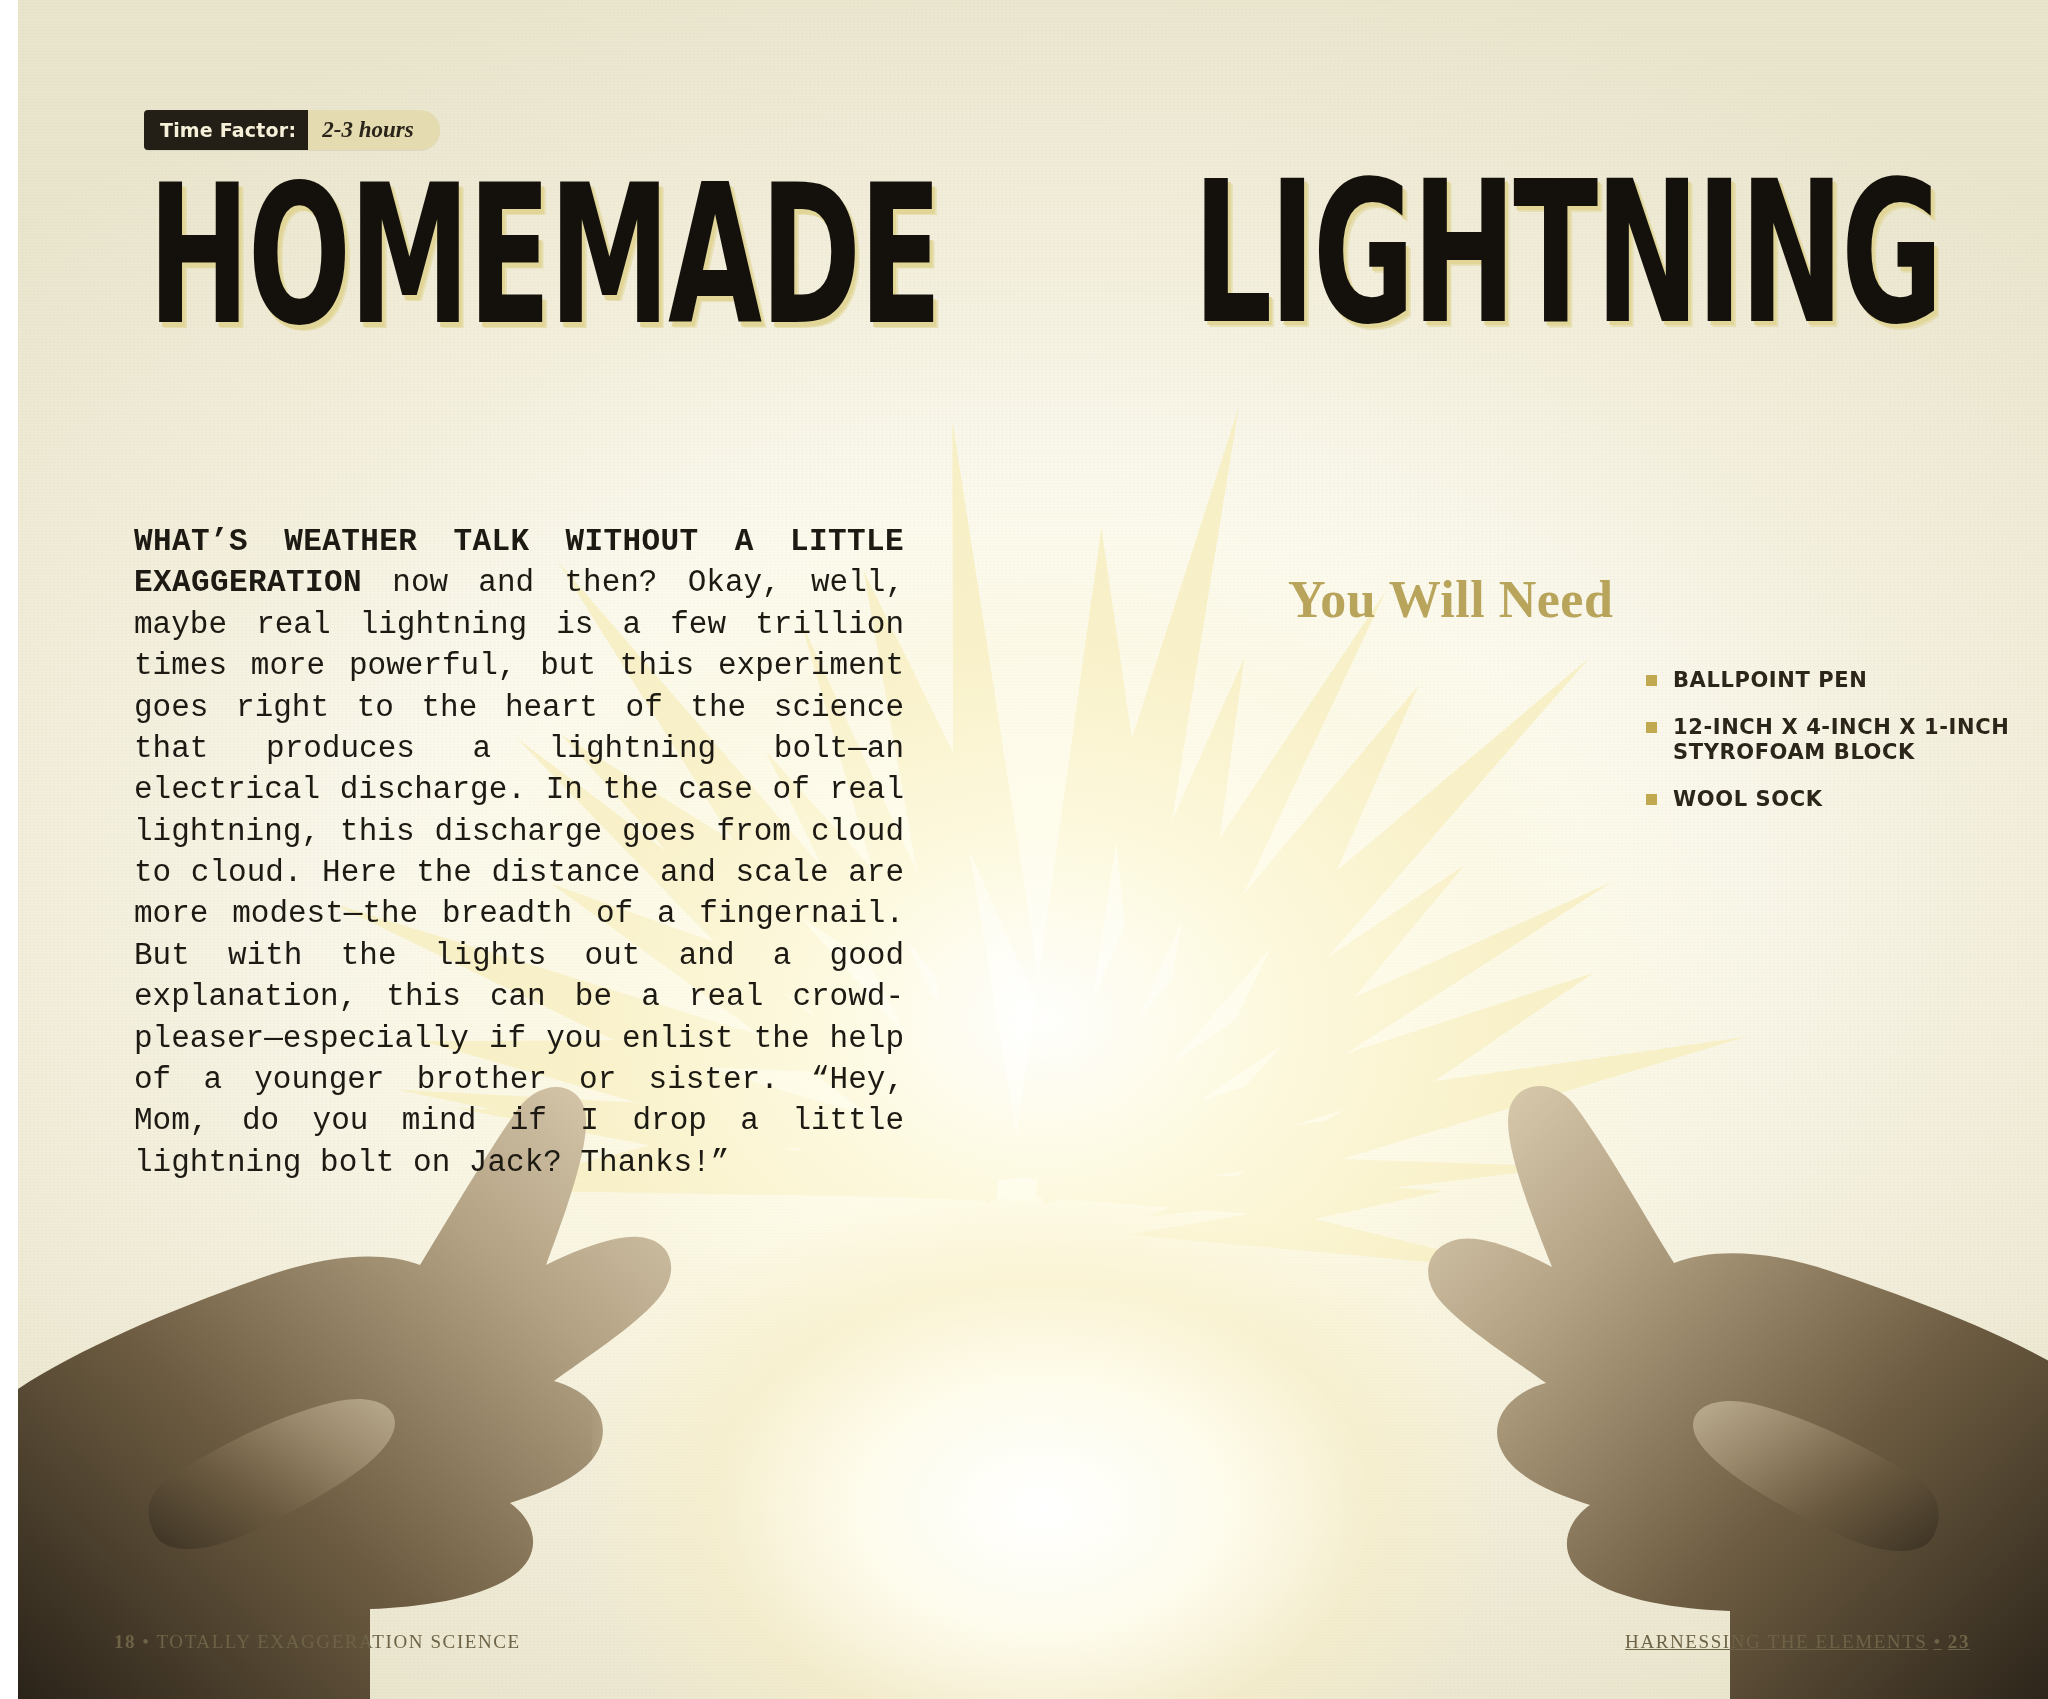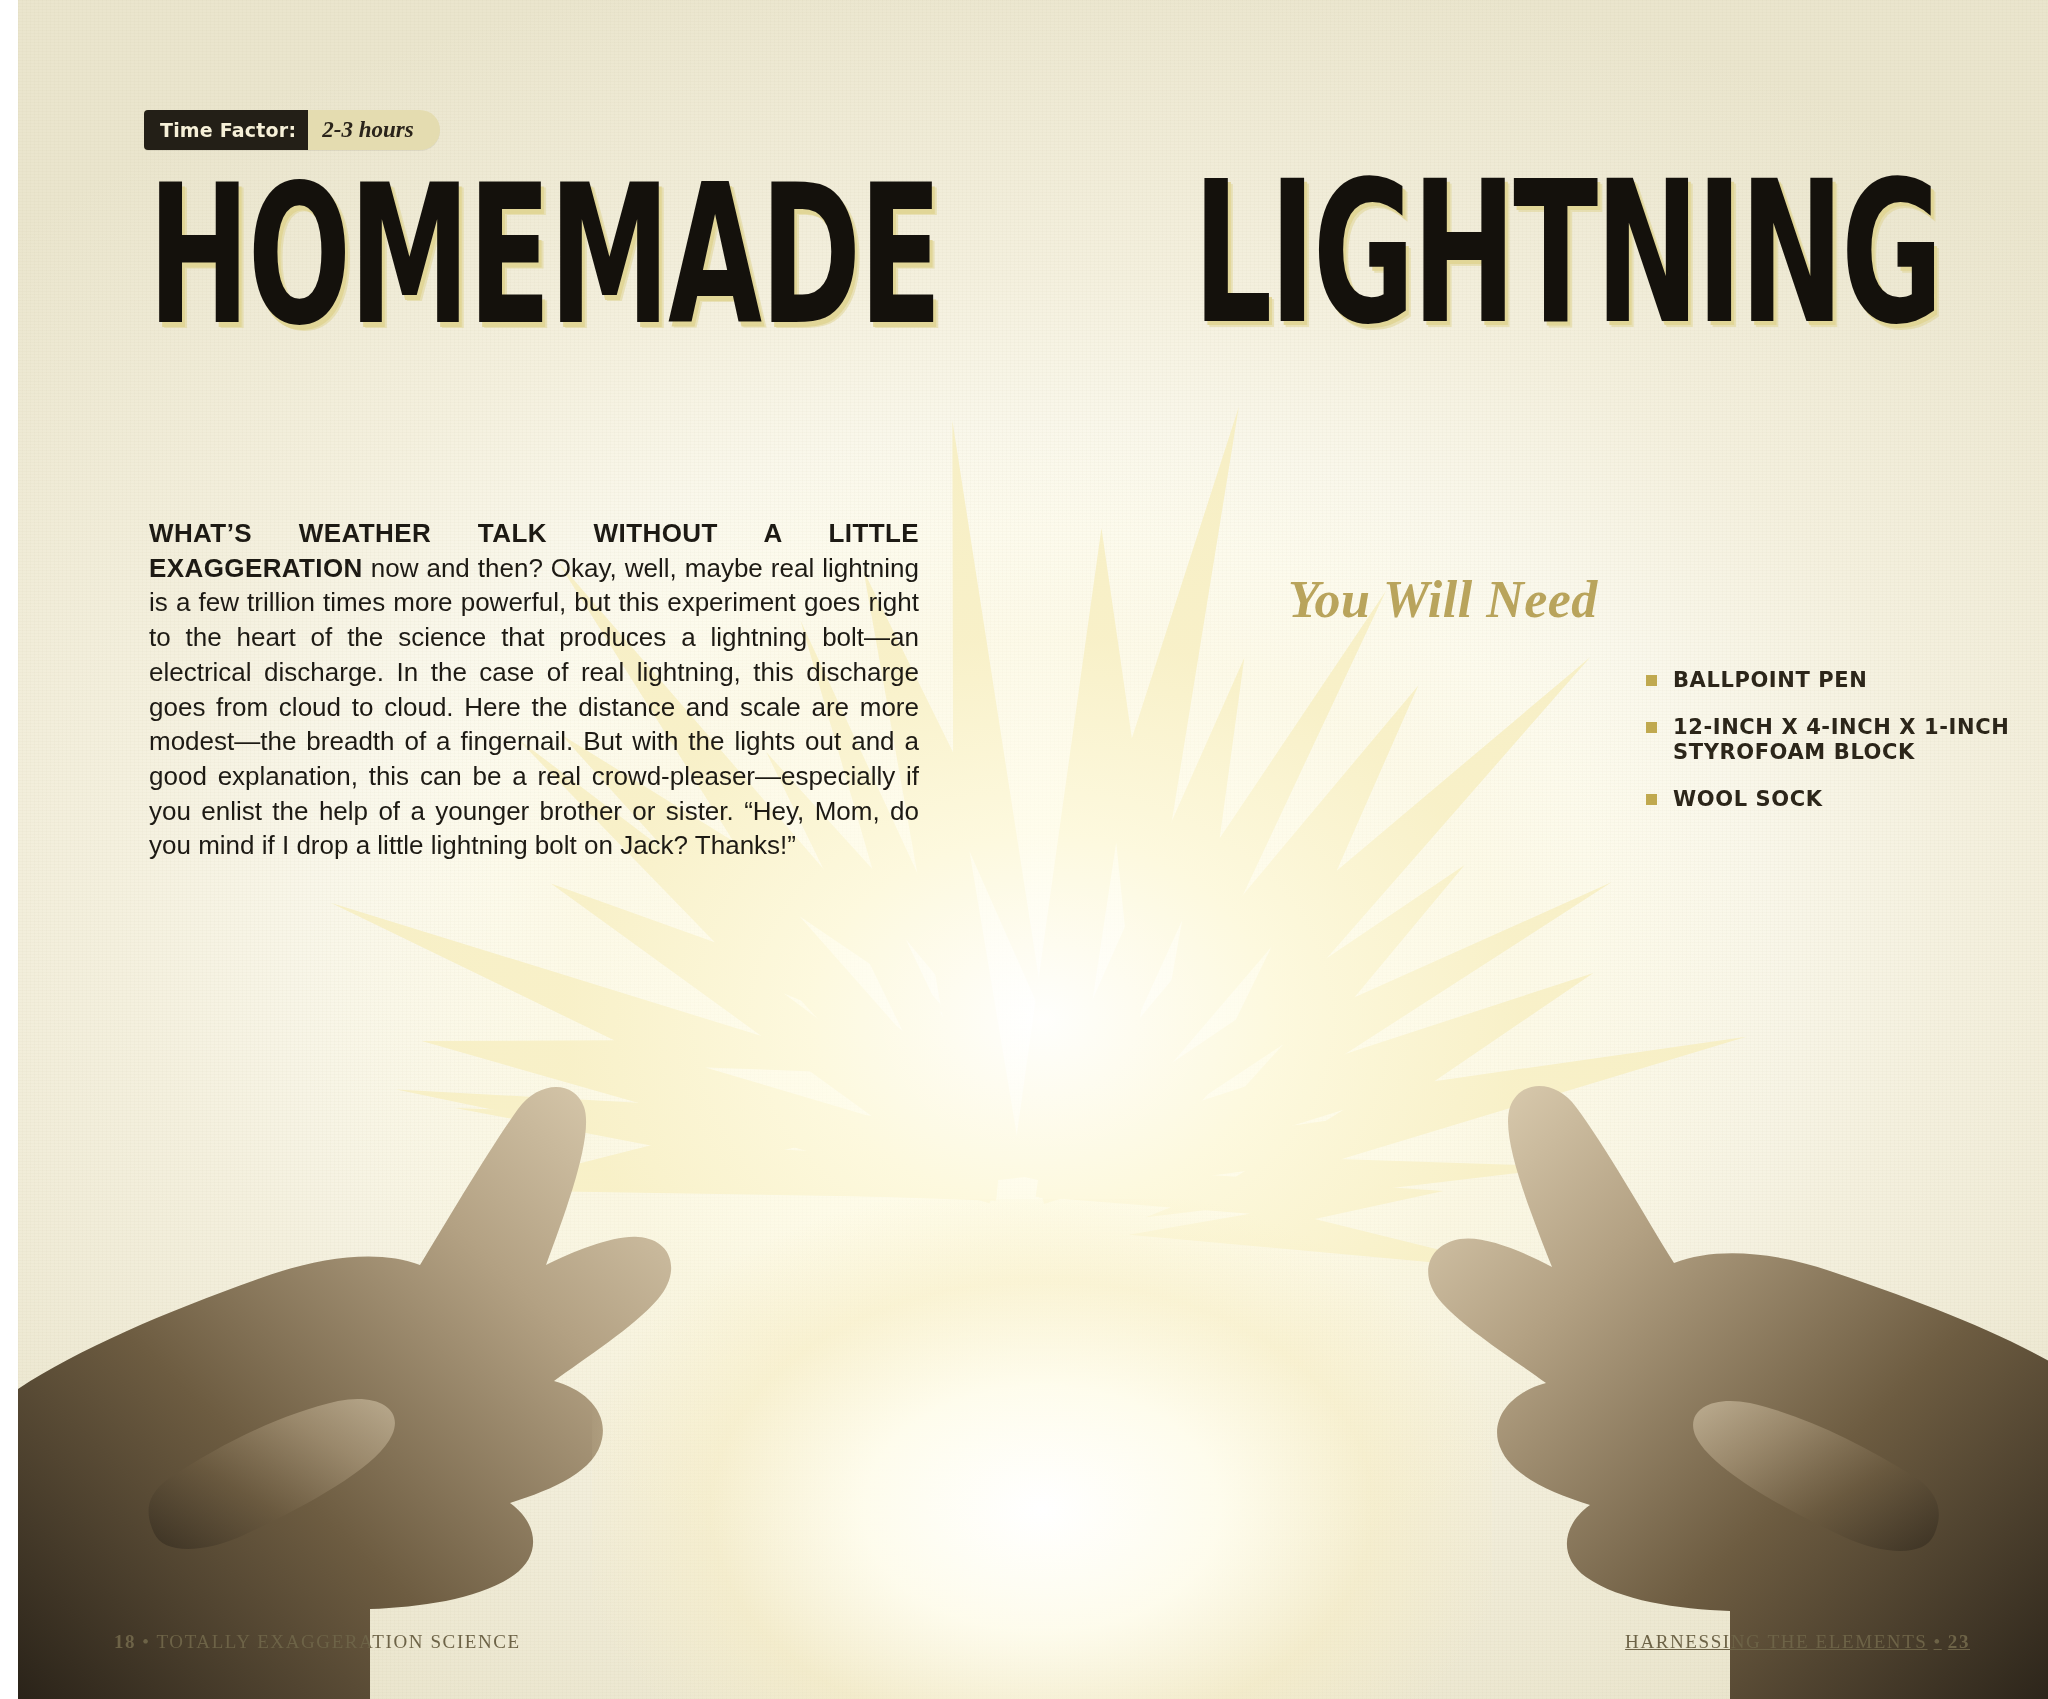--- a/index.html
+++ b/index.html
@@ -112,43 +112,42 @@
   #title-lightning {
     left: 1175px;
     top: 172px;
     font-size: 127px;
     letter-spacing: -3px;
   }
 
   
   #body-copy {
     position: absolute;
-    left: 131px;
+    left: 116px;
     top: 490px;
     width: 770px;
-    font-family: Liberation Sans, sans-serif;
-    font-size: 26px;
+    font-family: Liberation Mono, monospace;
+    font-size: 31px;
     line-height: 1.335;
     color: #1d1a14;
     text-align: justify;
     hyphens: none;
   }
   #body-copy .lead {
     font-variant: small-caps;
     font-weight: bold;
     letter-spacing: 0.4px;
   }
 
   
   #ywn-heading {
     position: absolute;
     left: 1270px;
     top: 570px;
     font-family: "Liberation Serif", serif;
-    font-style: italic;
     font-weight: bold;
     font-size: 52px;
     color: #b9a45c;
     letter-spacing: 0.5px;
   }
   .ywn-col {
     position: absolute;
     font-family: "DejaVu Sans", sans-serif;
     font-weight: bold;
     font-size: 21px;

